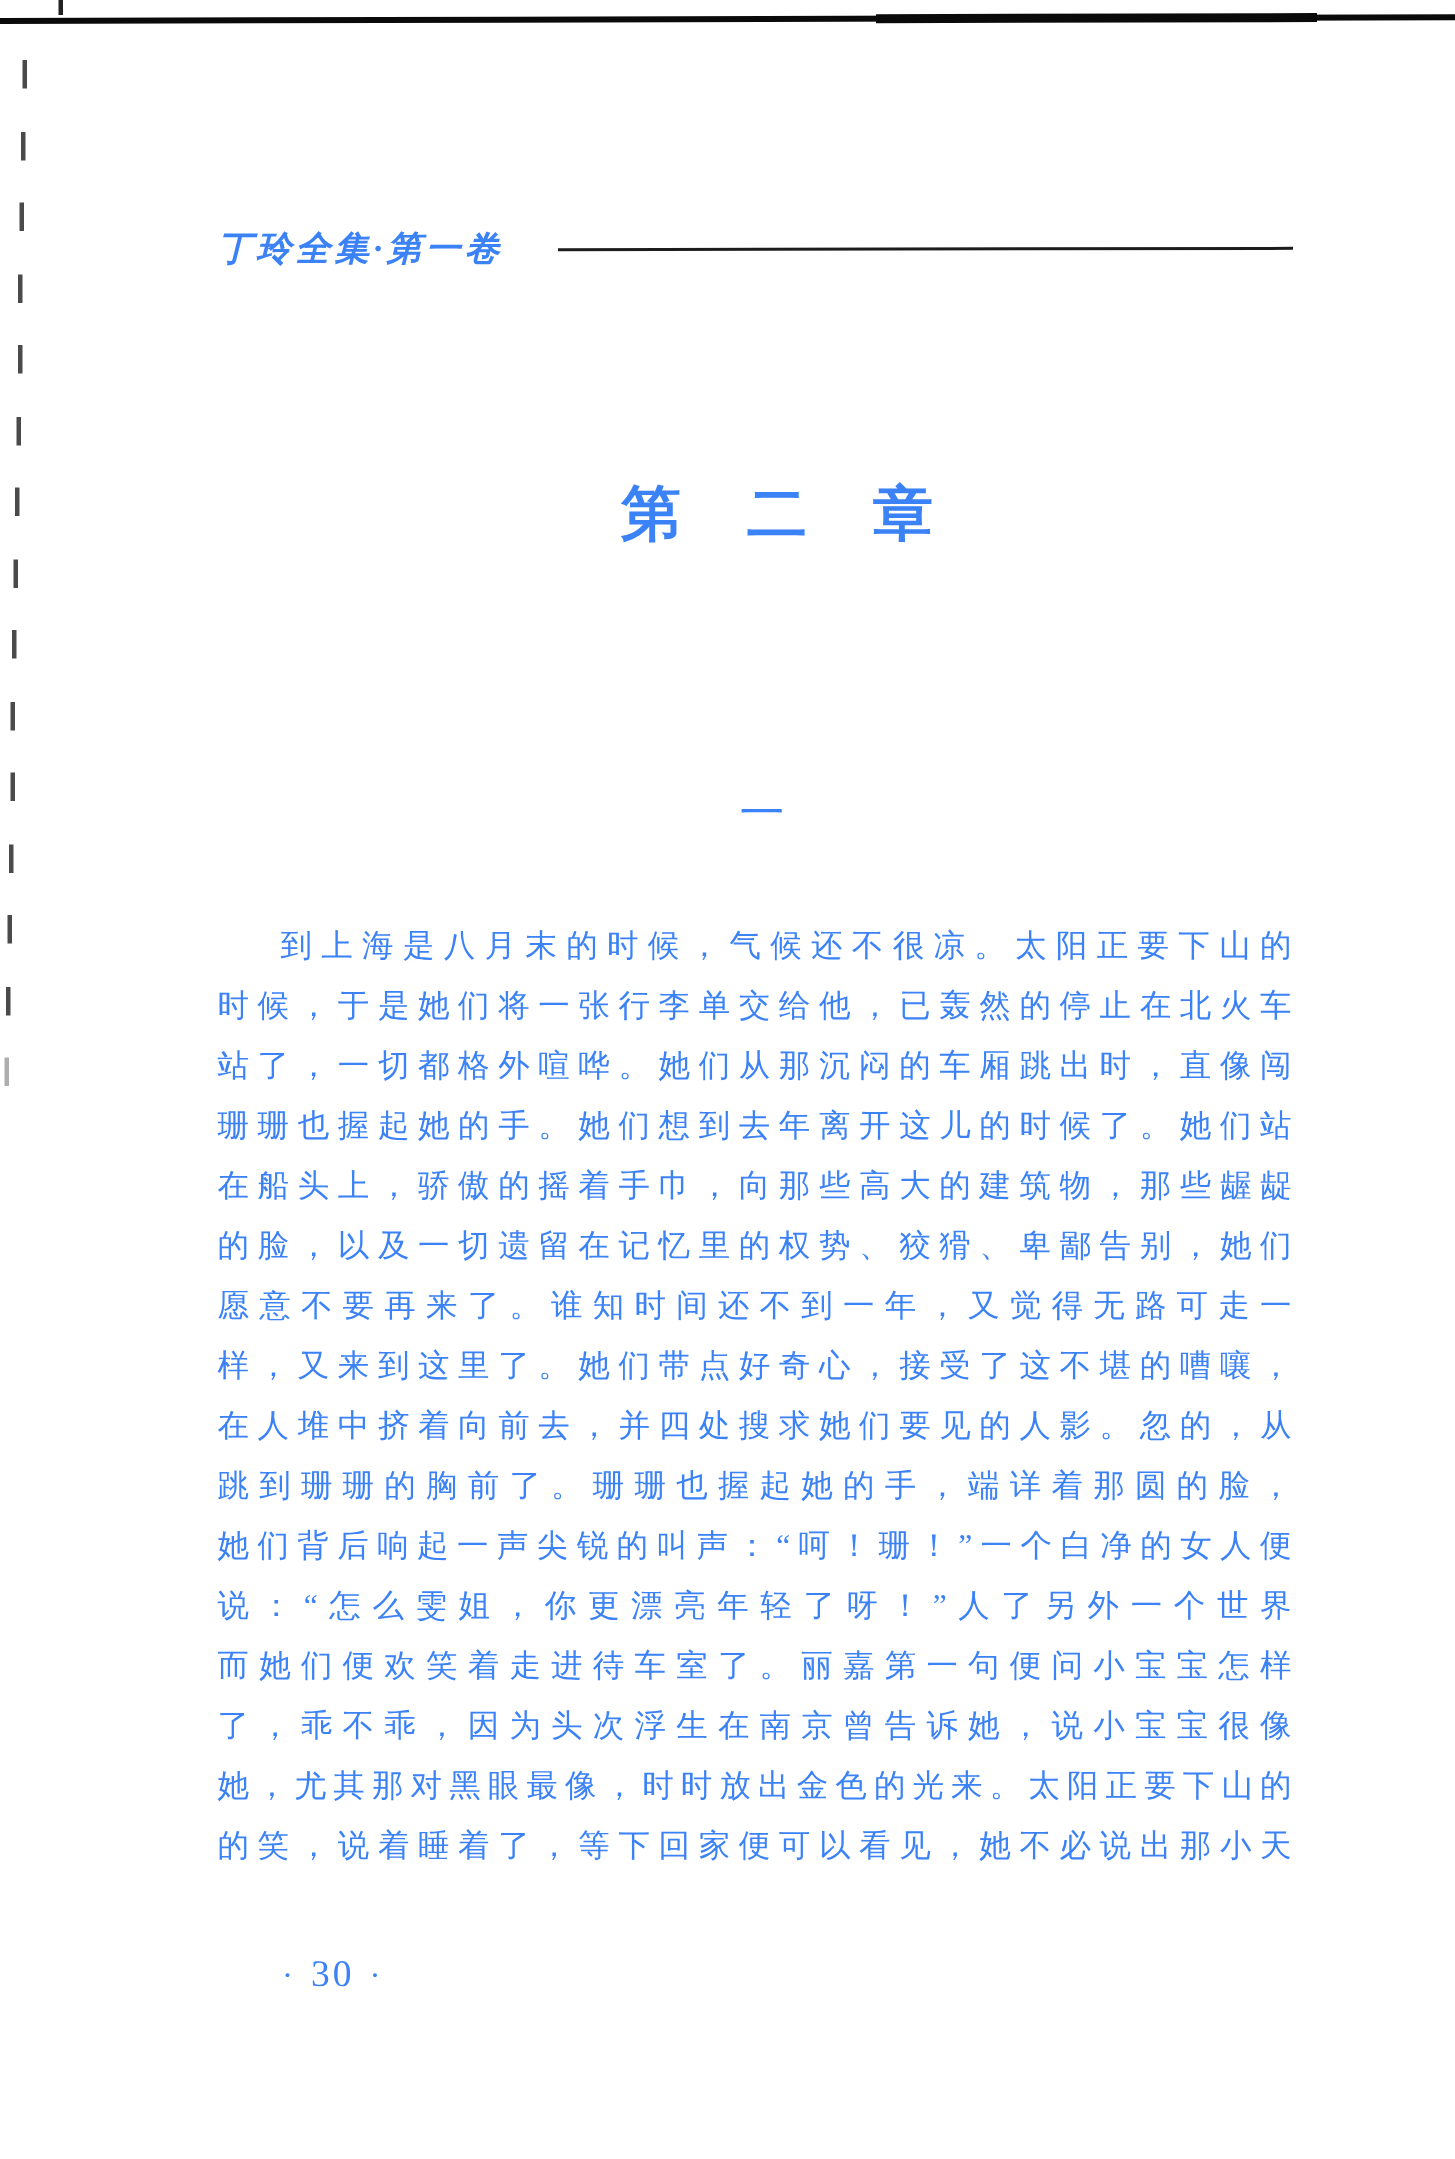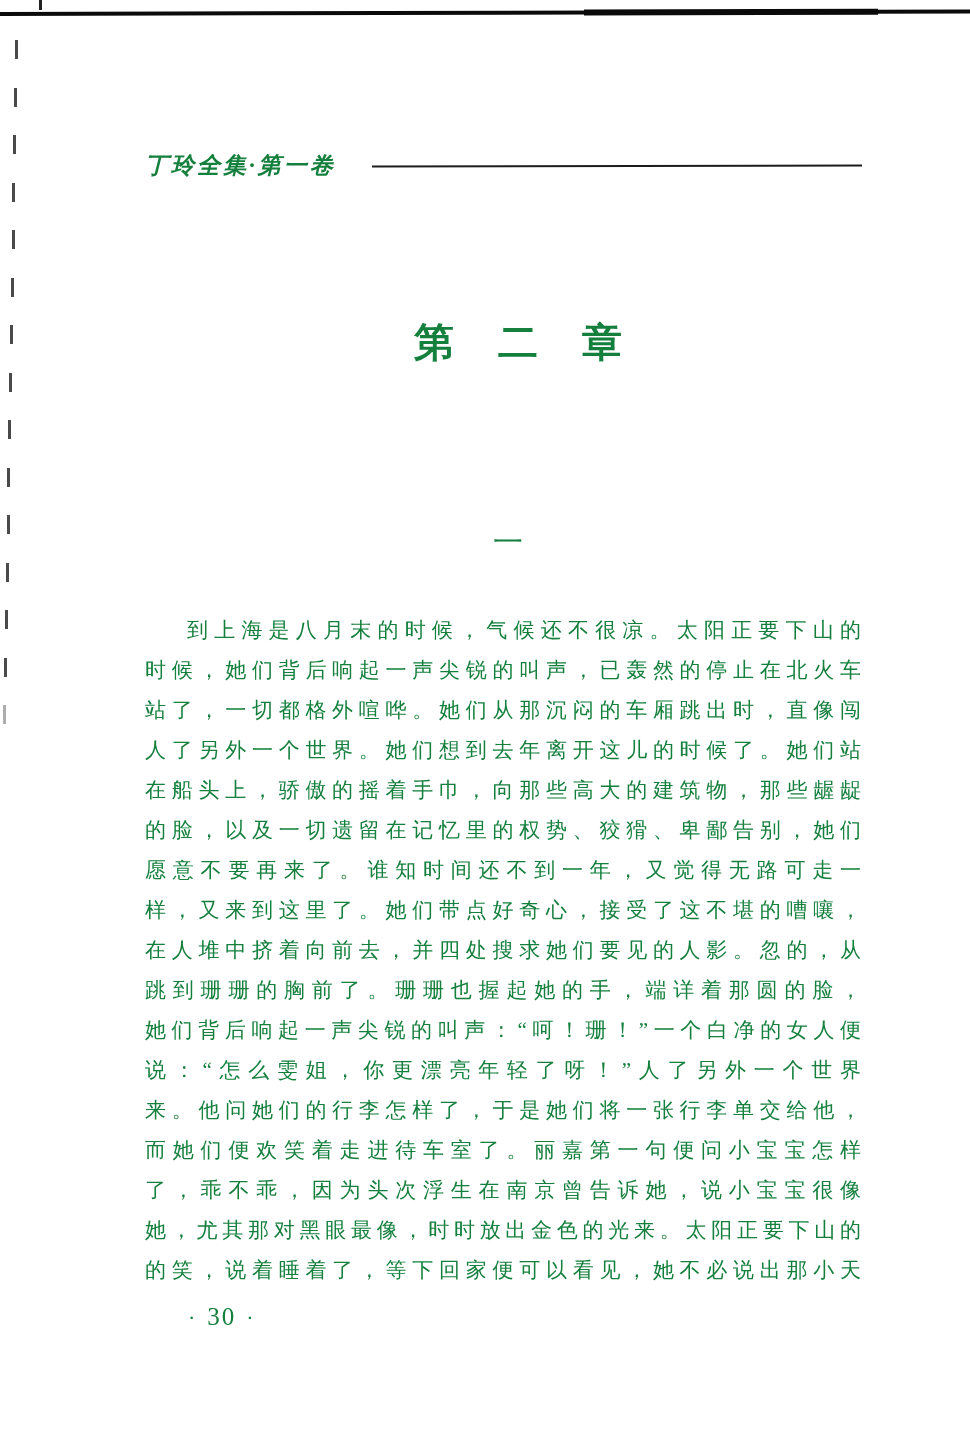--- a/index.html
+++ b/index.html
@@ -7,21 +7,21 @@
     padding: 0;
     background: #e8e8e8;
   }
   .page {
     position: relative;
     width: 970px;
     height: 1439px;
     background: #ffffff;
     overflow: hidden;
     font-family: "Liberation Serif", "DejaVu Serif", serif;
-    color: #15803d;
+    color: #3b82f6;
   }
 
   
   .top-scan-bar {
     position: absolute;
     left: -4px;
     top: 12px;
     width: 980px;
     height: 4px;
     background: #0a0a0a;
@@ -168,32 +168,31 @@
     <span class="book-title">丁玲全集·第一卷</span>
     <div class="head-rule"></div>
   </div>
 
   <h1 class="chapter-title">第二章</h1>
 
   <div class="section-marker">一</div>
 
   <div class="body-text" id="body-text">
       <div class="text-line indent">到上海是八月末的时候，气候还不很凉。太阳正要下山的</div>
-      <div class="text-line">时候，她们背后响起一声尖锐的叫声，已轰然的停止在北火车</div>
+      <div class="text-line">时候，于是她们将一张行李单交给他，已轰然的停止在北火车</div>
       <div class="text-line">站了，一切都格外喧哗。她们从那沉闷的车厢跳出时，直像闯</div>
-      <div class="text-line">人了另外一个世界。她们想到去年离开这儿的时候了。她们站</div>
+      <div class="text-line">珊珊也握起她的手。她们想到去年离开这儿的时候了。她们站</div>
       <div class="text-line">在船头上，骄傲的摇着手巾，向那些高大的建筑物，那些龌龊</div>
       <div class="text-line">的脸，以及一切遗留在记忆里的权势、狡猾、卑鄙告别，她们</div>
       <div class="text-line">愿意不要再来了。谁知时间还不到一年，又觉得无路可走一</div>
       <div class="text-line">样，又来到这里了。她们带点好奇心，接受了这不堪的嘈嚷，</div>
       <div class="text-line">在人堆中挤着向前去，并四处搜求她们要见的人影。忽的，从</div>
       <div class="text-line">跳到珊珊的胸前了。珊珊也握起她的手，端详着那圆的脸，</div>
       <div class="text-line">她们背后响起一声尖锐的叫声：“呵！珊！”一个白净的女人便</div>
       <div class="text-line">说：“怎么雯姐，你更漂亮年轻了呀！”人了另外一个世界</div>
-      <div class="text-line">来。他问她们的行李怎样了，于是她们将一张行李单交给他，</div>
       <div class="text-line">而她们便欢笑着走进待车室了。丽嘉第一句便问小宝宝怎样</div>
       <div class="text-line">了，乖不乖，因为头次浮生在南京曾告诉她，说小宝宝很像</div>
       <div class="text-line">她，尤其那对黑眼最像，时时放出金色的光来。太阳正要下山的</div>
       <div class="text-line">的笑，说着睡着了，等下回家便可以看见，她不必说出那小天</div>
     </div>
 
   <div class="page-number">
     <span class="dot">·</span><span>30</span><span class="dot">·</span>
   </div>
 

